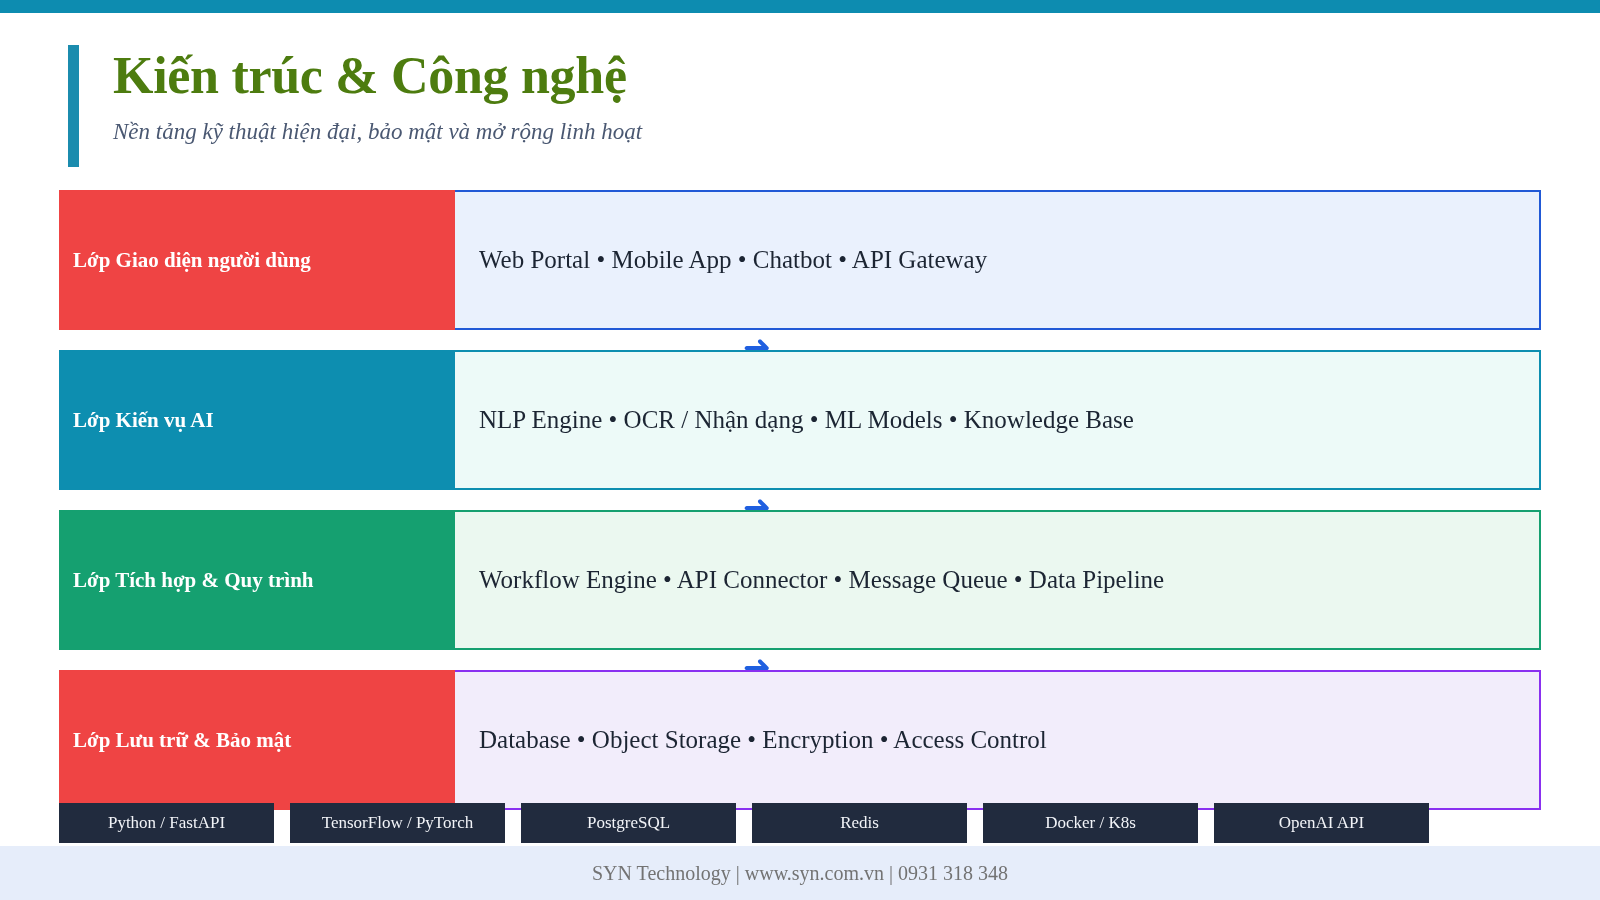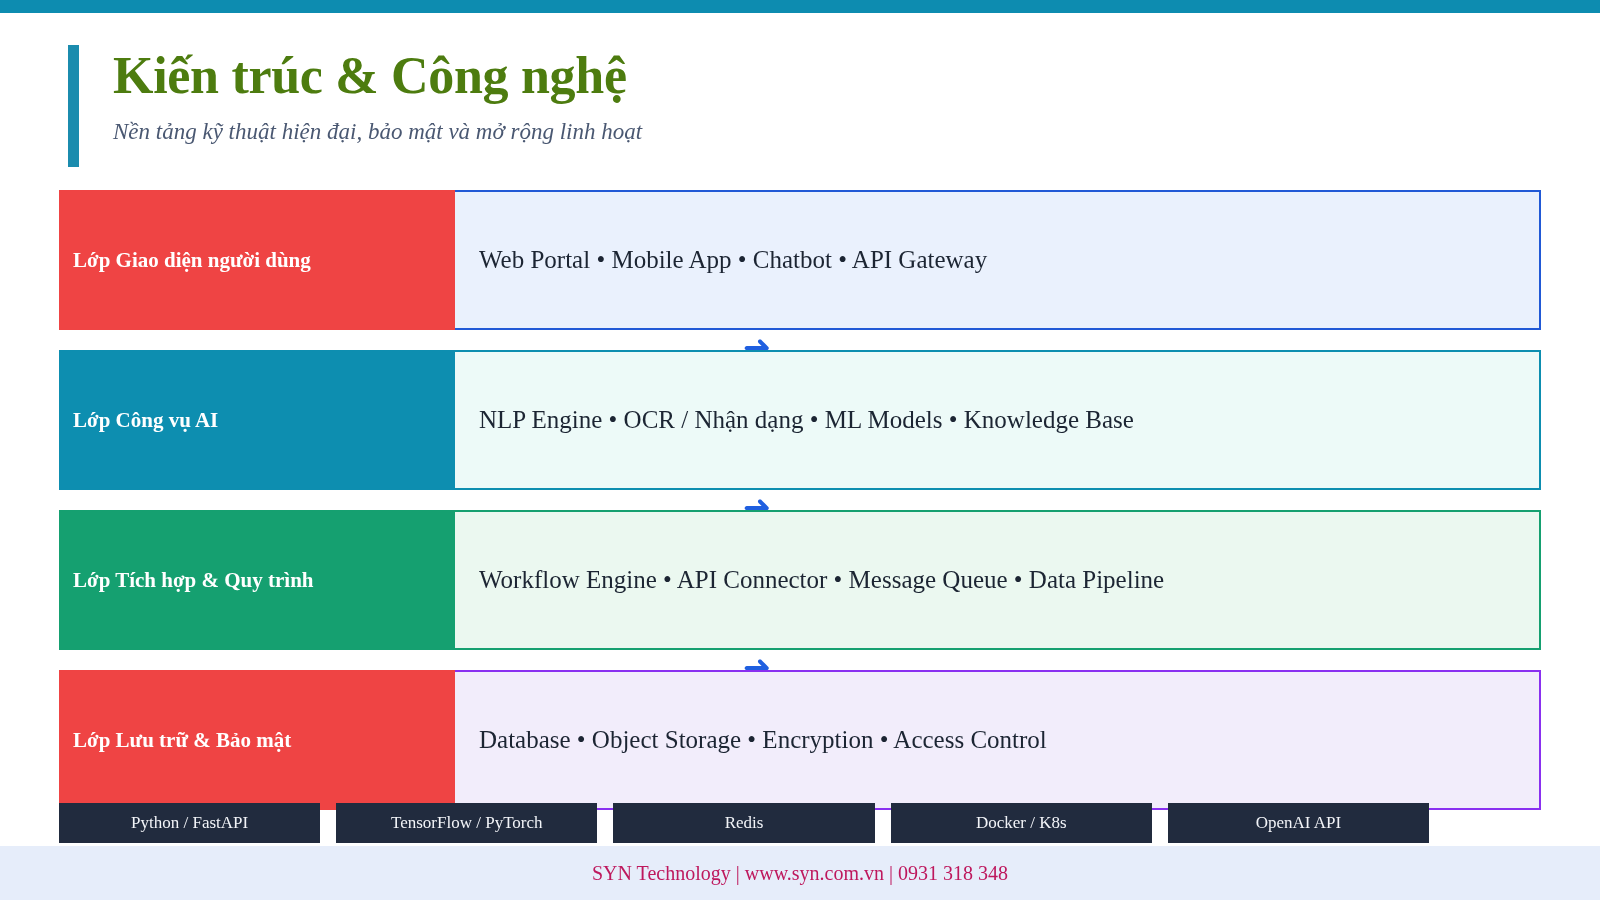--- a/index.html
+++ b/index.html
@@ -173,21 +173,21 @@
     top: 846px;
     width: 1600px;
     height: 54px;
     background: #E6EDFA;
     display: flex;
     align-items: center;
     justify-content: center;
   }
   .footer-text {
     font-size: 20px;
-    color: #be185d;
+    color: #737373;
     line-height: 28px;
     white-space: nowrap;
   }
 </style>
 </head>
 <body>
 
 <div class="top-strip"></div>
 
 <div class="header">
@@ -206,21 +206,21 @@
     </div>
     <div class="layer-content">
       <span class="layer-content-text">Web Portal  •  Mobile App  •  Chatbot  •  API Gateway</span>
     </div>
   </div>
 
   <div class="connector connector-1">➜</div>
 
   <div class="layer layer-2">
     <div class="layer-label">
-      <span class="layer-label-text">Lớp Công vụ AI</span>
+      <span class="layer-label-text">Lớp Kiến vụ AI</span>
     </div>
     <div class="layer-content">
       <span class="layer-content-text">NLP Engine  •  OCR / Nhận dạng  •  ML Models  •  Knowledge Base</span>
     </div>
   </div>
 
   <div class="connector connector-2">➜</div>
 
   <div class="layer layer-3">
     <div class="layer-label">
@@ -240,20 +240,21 @@
     <div class="layer-content">
       <span class="layer-content-text">Database  •  Object Storage  •  Encryption  •  Access Control</span>
     </div>
   </div>
 
 </div>
 
 <div class="chips">
   <div class="chip">Python / FastAPI</div>
   <div class="chip">TensorFlow / PyTorch</div>
+  <div class="chip">PostgreSQL</div>
   <div class="chip">Redis</div>
   <div class="chip">Docker / K8s</div>
   <div class="chip">OpenAI API</div>
 </div>
 
 <div class="footer">
   <span class="footer-text">SYN Technology  |  www.syn.com.vn  |  0931 318 348</span>
 </div>
 
 </body></html>

